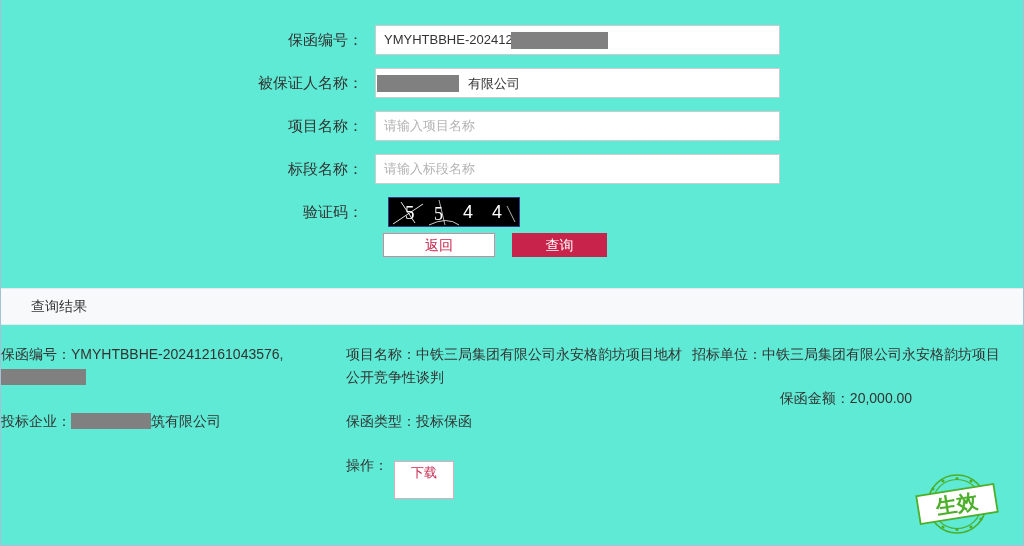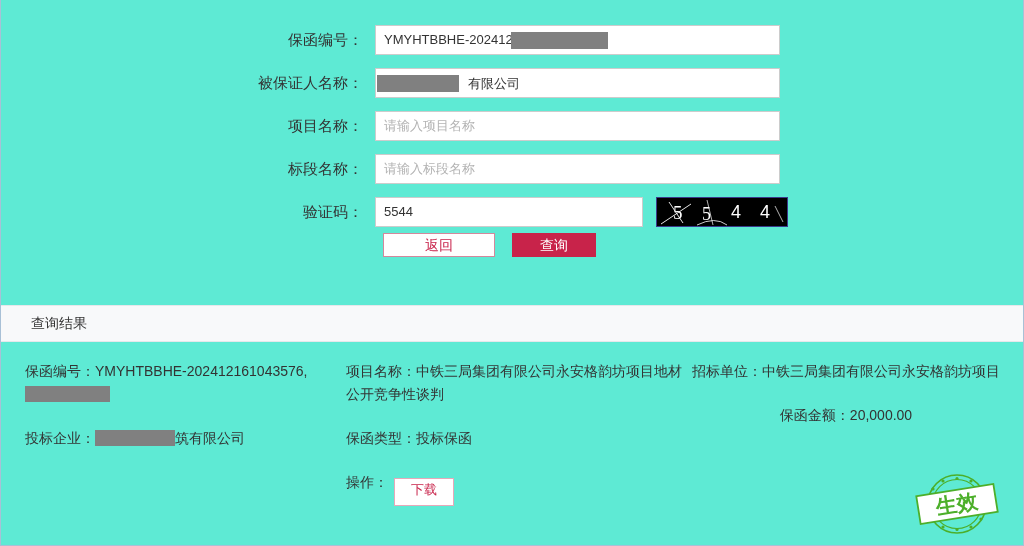--- a/index.html
+++ b/index.html
@@ -114,30 +114,30 @@
 
   .btn-back {
     width: 112px;
     height: 24px;
     background: #ffffff;
     border: 1px solid #d3889c;
     color: #c8234a;
   }
 
   .btn-query {
-    width: 84px;
+    width: 95px;
     height: 24px;
     background: #c8234a;
     border: 1px solid #c8234a;
     color: #ffffff;
   }
 
   
   .results-header {
-    margin-top: 30px;
+    margin-top: 13px;
     height: 37px;
     background: #f8f9fa;
     border-top: 1px solid #e6e8eb;
     border-bottom: 1px solid #e6e8eb;
     display: flex;
     align-items: center;
     padding-left: 30px;
     font-size: 14px;
     color: #333333;
   }
@@ -145,21 +145,21 @@
   .results-grid {
     display: flex;
     padding: 18px 0 0 0;
   }
 
   .col {
     font-size: 14px;
     color: #333333;
     line-height: 23px;
   }
-  .col-1 { width: 345px; padding-left: 24px; }
+  .col-1 { width: 345px; }
   .col-2 { width: 345px; }
   .col-3 { width: 310px; text-align: center; }
 
   .result-item {
     position: relative;
     margin-bottom: 21px;
   }
 
   .result-label { color: #333333; }
   .result-value { color: #333333; }
@@ -169,21 +169,21 @@
     background: #808080;
     height: 16px;
     vertical-align: -3px;
   }
   .redact-code { width: 85px; }
   .redact-firm { width: 80px; }
 
   .btn-download {
     display: inline-block;
     width: 60px;
-    height: 28px;
+    height: 38px;
     background: #ffffff;
     border: 1px solid #e6a9ba;
     color: #c8234a;
     font-size: 13px;
     text-align: center;
     line-height: 22px;
     vertical-align: -7px;
     margin-left: 6px;
     cursor: pointer;
   }
@@ -231,21 +231,20 @@
     <div class="form-row">
       <div class="form-label">标段名称：</div>
       <div class="form-control">
         <input class="text-input" type="text" placeholder="请输入标段名称" style="">
       </div>
     </div>
 
     <div class="form-row">
       <div class="form-label">验证码：</div>
       <div class="form-control">
-        <input class="text-input captcha-input" type="text" value="5544" style="">
         <div class="captcha-img">
           <svg width="130" height="28" viewBox="0 0 130 28">
             <rect x="0" y="0" width="130" height="28" fill="#000000"></rect>
             <text x="16" y="21" font-family="Liberation Serif, DejaVu Serif, serif" font-size="19" fill="#ffffff">5</text>
             <text x="45" y="22" font-family="Liberation Serif, DejaVu Serif, serif" font-size="18" fill="#ffffff">5</text>
             <text x="74" y="20" font-family="Liberation Sans, DejaVu Sans, sans-serif" font-size="18" fill="#ffffff">4</text>
             <text x="103" y="20" font-family="Liberation Sans, DejaVu Sans, sans-serif" font-size="18" fill="#ffffff">4</text>
             <path d="M4 26 L34 6" stroke="#ffffff" stroke-width="0.9" fill="none"></path>
             <path d="M12 4 L26 25" stroke="#ffffff" stroke-width="0.9" fill="none"></path>
             <path d="M40 27 Q58 18 70 27" stroke="#ffffff" stroke-width="0.8" fill="none"></path>

